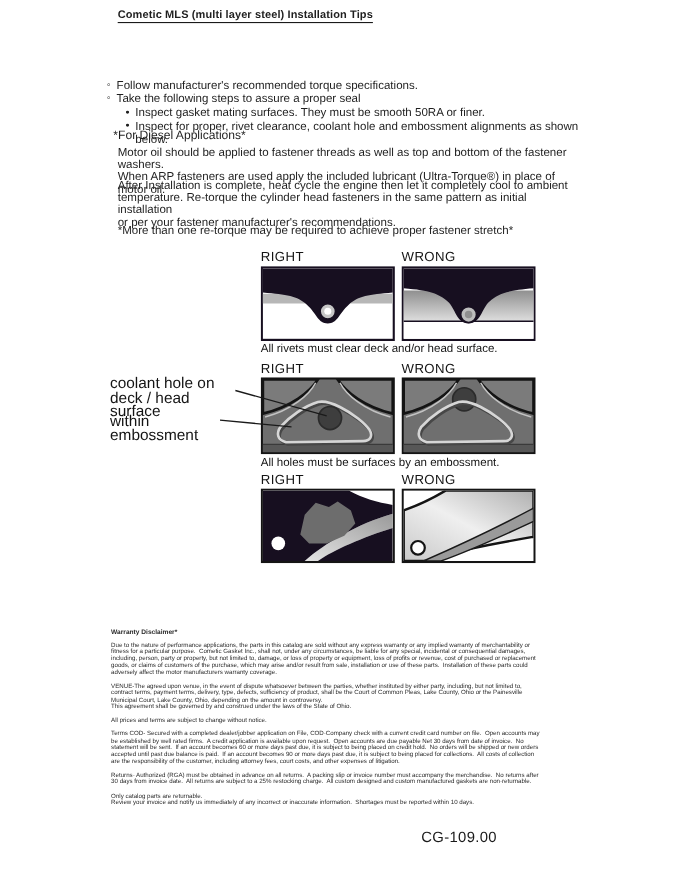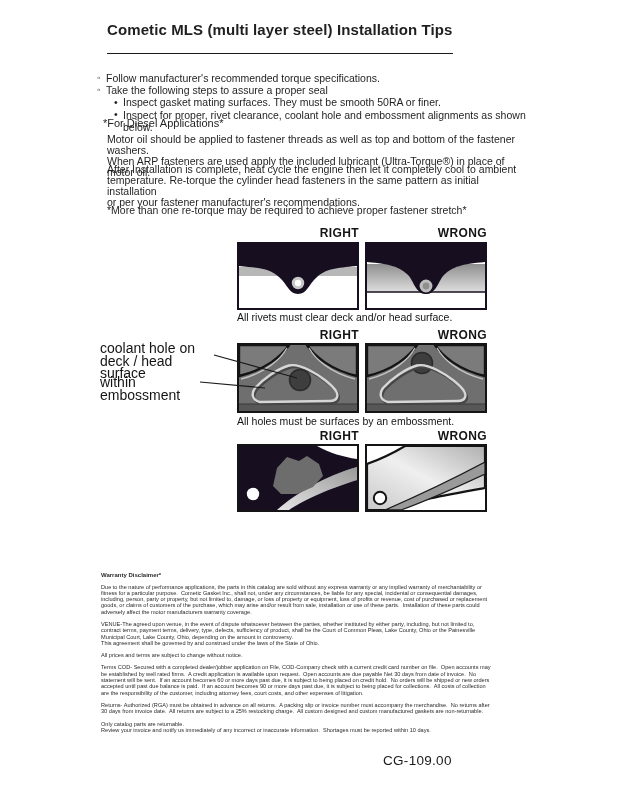--- a/index.html
+++ b/index.html
@@ -3,36 +3,36 @@
 <meta charset="utf-8">
 <style>
   html,body { margin:0; padding:0; background:#ffffff; }
   .page {
     position:relative; width:618px; height:800px; background:#ffffff;
     font-family:"Liberation Sans", sans-serif; color:#1f1f1f; overflow:hidden;
   }
   .abs { position:absolute; }
 
   .title {
-    left:107px; top:21px; font-size:15px; font-weight:bold;
-    border-bottom:1.6px solid #1a1a1a; padding-bottom:15px; letter-spacing:.1px;
+    left:107px; top:8px; font-size:10px; font-weight:bold;
+    border-bottom:1.6px solid #1a1a1a; padding-bottom:1px; letter-spacing:.1px;
   }
   .bullets { left:97px; top:44px; width:440px; font-size:10.5px; line-height:12.2px;margin-top:28px; }
   .bullet { position:relative; padding-left:9px; }
   .bullet::before { content:"\25E6"; position:absolute; left:0; top:-0.5px; font-size:10px; }
   .sub-bullet { position:relative; padding-left:26px; }
   .sub-bullet::before { content:"\2022"; position:absolute; left:17px; top:-0.5px; }
 
   .diesel-heading { left:103px; top:117px; font-size:11px; font-weight:normal; }
   .para { left:107px; width:420px; font-size:10.5px; line-height:10.9px; white-space:pre-line; }
   .para1 { top:134px; }
   .para2 { top:164px; }
   .note  { top:205px; }
 
-  .dg-header { width:122px; text-align:right; font-size:12px; font-weight:700; letter-spacing:.4px; color:#141414; }
+  .dg-header { width:122px; text-align:left; font-size:12px; font-weight:400; letter-spacing:.4px; color:#141414; }
   .dg-caption { left:237px; font-size:10.5px; line-height:13px; white-space:pre-line; color:#141414; }
   .panel { width:122px; }
   .panel svg { display:block; width:122px; }
 
   .side-label { font-size:14px; line-height:12.5px; text-align:left; color:#141414; white-space:pre-line; }
   .lbl-coolant { left:100px; width:112px; top:342px; }
   .lbl-emboss  { left:100px; width:98px;  top:376px; }
 
   .leader-overlay { left:0; top:0; pointer-events:none; }
 

